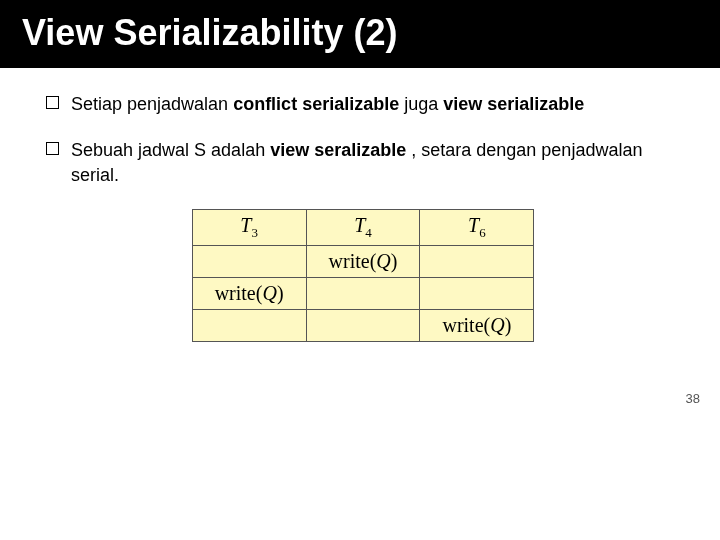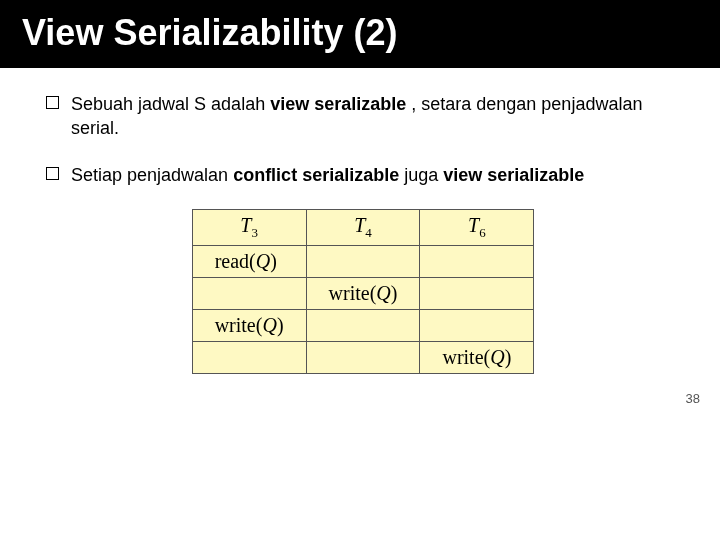--- a/index.html
+++ b/index.html
@@ -27,47 +27,42 @@
 
 <div class="title-bar">
   <h1>View Serializability (2)</h1>
 </div>
 
 <div class="content">
 
   <div class="bullet">
     <span class="marker"></span>
     <span class="text">
-      <span>Sebuah jadwal S adalah </span><span class="bold-inline">view seralizable</span><span> , setara dengan penjadwalan serial.</span>
+      <span>Setiap penjadwalan </span><span class="bold-inline">conflict serializable</span><span> juga </span><span class="bold-inline">view serializable</span>
     </span>
   </div>
 
   <div class="bullet">
     <span class="marker"></span>
     <span class="text">
-      <span>Setiap penjadwalan </span><span class="bold-inline">conflict serializable</span><span> juga </span><span class="bold-inline">view serializable</span>
+      <span>Sebuah jadwal S adalah </span><span class="bold-inline">view seralizable</span><span> , setara dengan penjadwalan serial.</span>
     </span>
   </div>
 
 
   <div class="table-wrap">
     <table>
       <thead>
         <tr>
           <td><span class="ital">T</span><span class="sub">3</span></td>
           <td><span class="ital">T</span><span class="sub">4</span></td>
           <td><span class="ital">T</span><span class="sub">6</span></td>
         </tr>
       </thead>
       <tbody>
-        <tr>
-          <td>read(<span class="ital">Q</span>)</td>
-          <td>&nbsp;</td>
-          <td>&nbsp;</td>
-        </tr>
         <tr>
           <td>&nbsp;</td>
           <td>write(<span class="ital">Q</span>)</td>
           <td>&nbsp;</td>
         </tr>
         <tr>
           <td>write(<span class="ital">Q</span>)</td>
           <td>&nbsp;</td>
           <td>&nbsp;</td>
         </tr>

